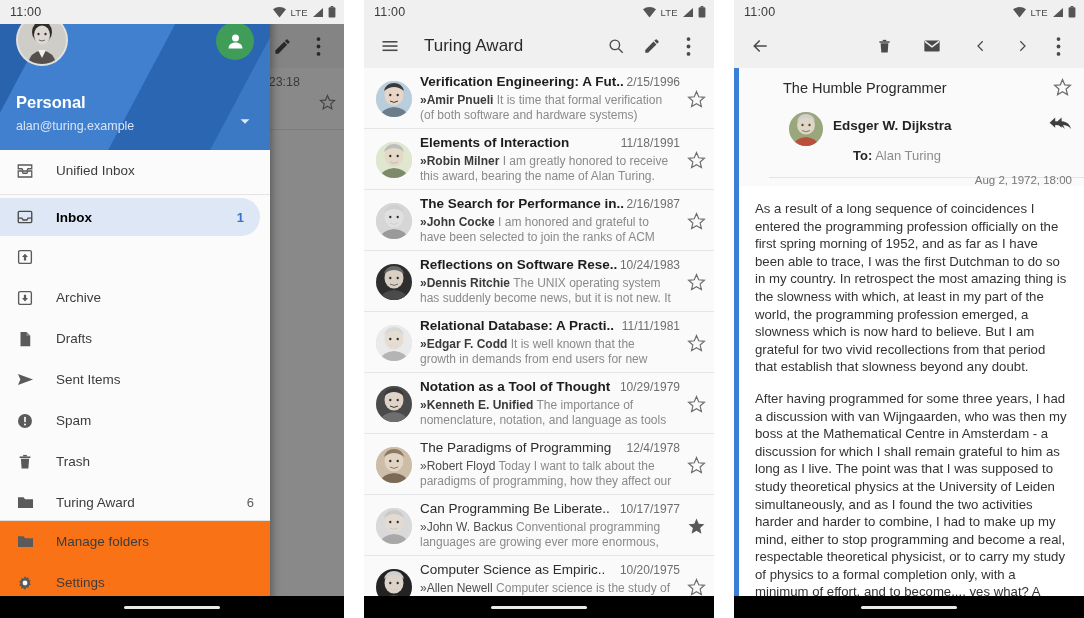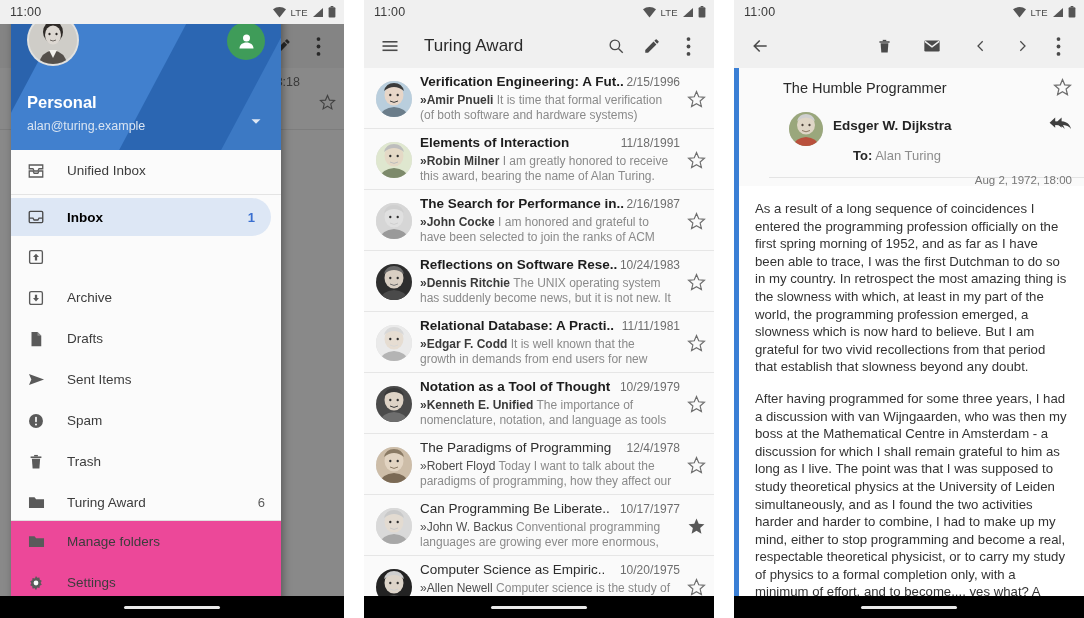--- a/index.html
+++ b/index.html
@@ -51,21 +51,21 @@
   .p1-row .r-date {
     position: absolute; right: 44px; top: 7px; font-size: 12.5px; color: #6b6b6b;
   }
   .p1-row .r-star { position: absolute; right: 8px; top: 26px; }
   .p1-row .r-l1 { position: absolute; left: 56px; top: 26px; font-size: 12.5px; color: #5d5d5d; }
   .p1-row .r-l2 { position: absolute; left: 42px; top: 43px; font-size: 12.5px; color: #5d5d5d; }
   .scrim { position: absolute; inset: 0; background: rgba(0,0,0,.45); }
 
   
   .drawer {
-    position: absolute; left: 11px; top: 0; width: 270px; height: 607px;
+    position: absolute; left: 0; top: 0; width: 270px; height: 607px;
     background: #fbfbfb; z-index: 3; display: flex; flex-direction: column;
     box-shadow: 2px 0 8px rgba(0,0,0,.35);
   }
   .drawer-header {
     height: 150px; position: relative; overflow: hidden;
     background: #2f6fc0;
   }
   .dh-stripe { position: absolute; top: -40px; width: 260px; height: 260px; transform: rotate(28deg); }
   .dh-s1 { left: -150px; background: #2a63ad; }
   .dh-s2 { left: 20px;  background: #4180ce; width: 120px; }
@@ -101,21 +101,21 @@
   .dl-label { font-size: 13.5px; color: #3c3c3c; flex: 1; }
   .dl-count { font-size: 13px; color: #5c5c5c; }
   .dl-divider { height: 1px; background: #e4e4e4; margin: 3px 0; }
   .dl-item.selected {
     background: #dde7f5; border-radius: 0 20px 20px 0;
     margin-right: 10px; height: 38px;
   }
   .dl-item.selected .dl-label { color: #000000; font-weight: bold; }
   .dl-item.selected .dl-count { color: #3a6fd0; font-weight: bold; }
   .drawer-footer {
-    border-top: 1px solid #e0e0e0; background: #ec4899; padding-bottom: 4px;
+    border-top: 1px solid #e0e0e0; background: #f97316; padding-bottom: 4px;
   }
   .navbar {
     position: absolute; left: 0; bottom: 0; width: 100%; height: 22px;
     background: #000; z-index: 9; display: flex; align-items: center;
     justify-content: center;
   }
   .navbar i { display: block; width: 96px; height: 3px; background: #e9e9e9; border-radius: 2px; }
 
   
   .mlist { position: absolute; top: 68px; left: 0; right: 0; bottom: 0; }

